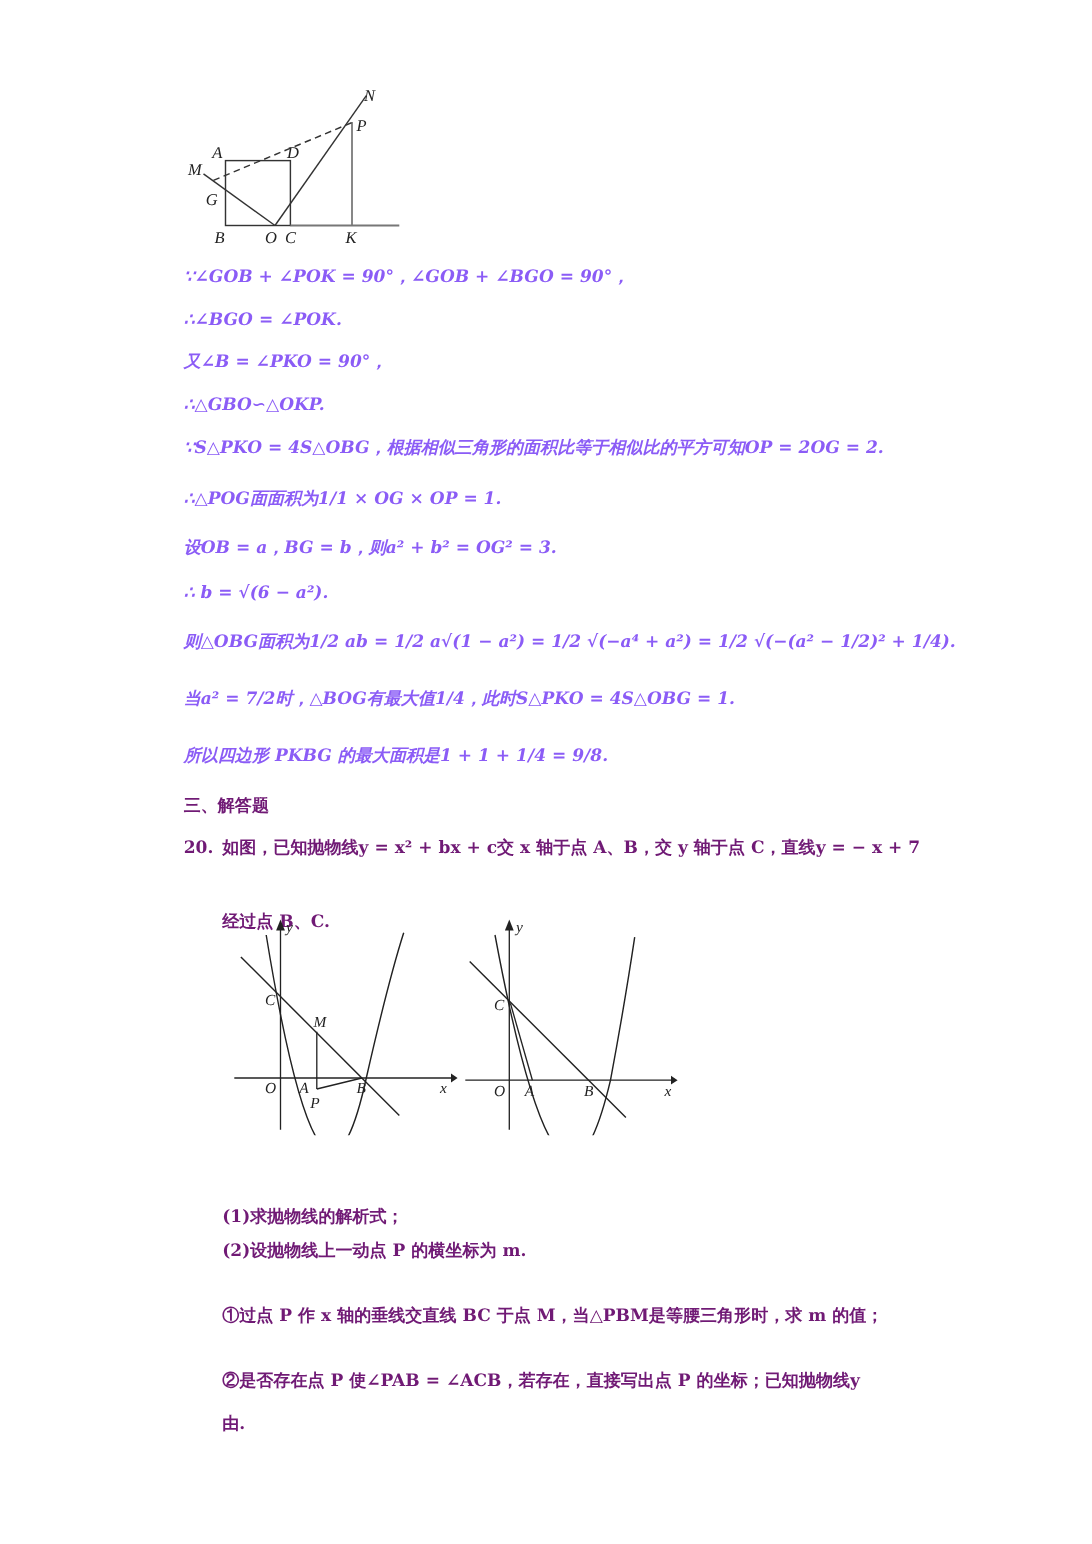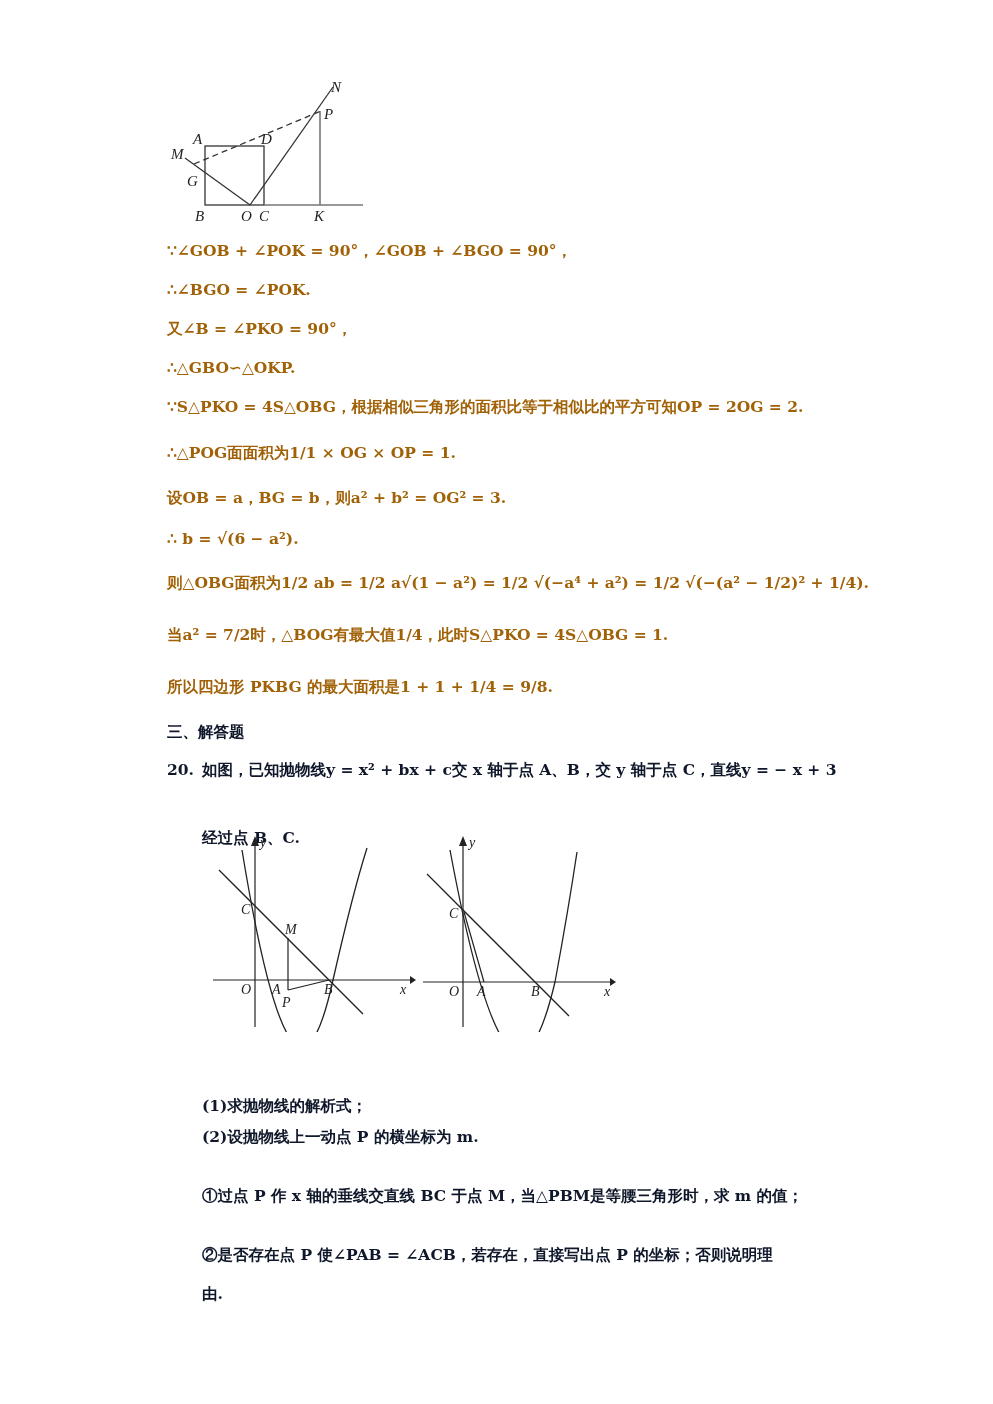--- a/index.html
+++ b/index.html
@@ -1,19 +1,19 @@
 <!DOCTYPE html>
 <html><head>
 <meta charset="utf-8">
 <style>
   html,body{margin:0;padding:0;background:#fff;}
   body{width:993px;height:1404px;position:relative;overflow:hidden;font-family:"DejaVu Serif",serif;}
   .line{position:absolute;left:167px;font-size:15.5px;white-space:nowrap;line-height:20px;}
-  .red{color:#a16207;font-weight:bold;}
-  .blk{color:#0f172a;font-weight:bold;}
+  .red{color:#8b5cf6;font-weight:bold;font-style:italic;}
+  .blk{color:#701a75;font-weight:bold;}
   svg text{font-family:"Liberation Serif",serif;font-style:italic;}
 </style>
 </head>
 <body>
 
 <svg style="position:absolute;left:165px;top:78px" width="205" height="150" viewBox="0 0 205 150">
   <rect x="40" y="68" width="59" height="59" fill="none" stroke="#333" stroke-width="1.3"></rect>
   <line x1="99" y1="127" x2="198" y2="127" stroke="#777" stroke-width="1.6"></line>
   <line x1="155" y1="33" x2="155" y2="127" stroke="#777" stroke-width="1.6"></line>
   <line x1="20" y1="80" x2="85" y2="127" stroke="#333" stroke-width="1.3"></line>
@@ -39,21 +39,21 @@
 <div class="line red" style="top:443px">∴△POG面面积为1/1 × OG × OP = 1.</div>
 <div class="line red" style="top:488px">设OB = a，BG = b，则a² + b² = OG² = 3.</div>
 <div class="line red" style="top:529px">∴ b = √(6 − a²).</div>
 <div class="line red" style="top:573px">则△OBG面积为1/2 ab = 1/2 a√(1 − a²) = 1/2 √(−a⁴ + a²) = 1/2 √(−(a² − 1/2)² + 1/4).</div>
 <div class="line red" style="top:625px">当a² = 7/2时，△BOG有最大值1/4，此时S△PKO = 4S△OBG = 1.</div>
 <div class="line red" style="top:677px">所以四边形 PKBG 的最大面积是1 + 1 + 1/4 = 9/8.</div>
 
 <div class="line blk" style="top:722px">三、解答题</div>
 
 <div class="line blk" style="top:760px;left:167px">20.</div>
-<div class="line blk" style="top:760px;left:202px">如图，已知抛物线y = x² + bx + c交 x 轴于点 A、B，交 y 轴于点 C，直线y = − x + 3</div>
+<div class="line blk" style="top:760px;left:202px">如图，已知抛物线y = x² + bx + c交 x 轴于点 A、B，交 y 轴于点 C，直线y = − x + 7</div>
 <div class="line blk" style="top:828px;left:202px">经过点 B、C.</div>
 
 <svg style="position:absolute;left:205px;top:832px" width="215" height="200" viewBox="0 0 215 200">
   <line x1="8" y1="148" x2="205" y2="148" stroke="#222" stroke-width="1.2"></line>
   <polygon points="205,144 211,148 205,152" fill="#222"></polygon>
   <line x1="50" y1="195" x2="50" y2="8" stroke="#222" stroke-width="1.2"></line>
   <polygon points="46,14 50,4 54,14" fill="#222"></polygon>
   <path d="M37,18 Q88,330 128,148 Q148,60 162,16" fill="none" stroke="#222" stroke-width="1.3"></path>
   <line x1="14" y1="38" x2="158" y2="182" stroke="#222" stroke-width="1.3"></line>
   <line x1="83" y1="106" x2="83" y2="158" stroke="#222" stroke-width="1.2"></line>
@@ -80,14 +80,14 @@
   <text x="29" y="86" font-size="14" fill="#222">C</text>
   <text x="29" y="164" font-size="14" fill="#222">O</text>
   <text x="57" y="164" font-size="14" fill="#222">A</text>
   <text x="111" y="164" font-size="14" fill="#222">B</text>
   <text x="184" y="164" font-size="14" fill="#222">x</text>
 </svg>
 
 <div class="line blk" style="top:1096px;left:202px">(1)求抛物线的解析式；</div>
 <div class="line blk" style="top:1127px;left:202px">(2)设抛物线上一动点 P 的横坐标为 m.</div>
 <div class="line blk" style="top:1186px;left:202px">①过点 P 作 x 轴的垂线交直线 BC 于点 M，当△PBM是等腰三角形时，求 m 的值；</div>
-<div class="line blk" style="top:1245px;left:202px">②是否存在点 P 使∠PAB = ∠ACB，若存在，直接写出点 P 的坐标；否则说明理</div>
+<div class="line blk" style="top:1245px;left:202px">②是否存在点 P 使∠PAB = ∠ACB，若存在，直接写出点 P 的坐标；已知抛物线y</div>
 <div class="line blk" style="top:1284px;left:202px">由.</div>
 
 </body></html>

